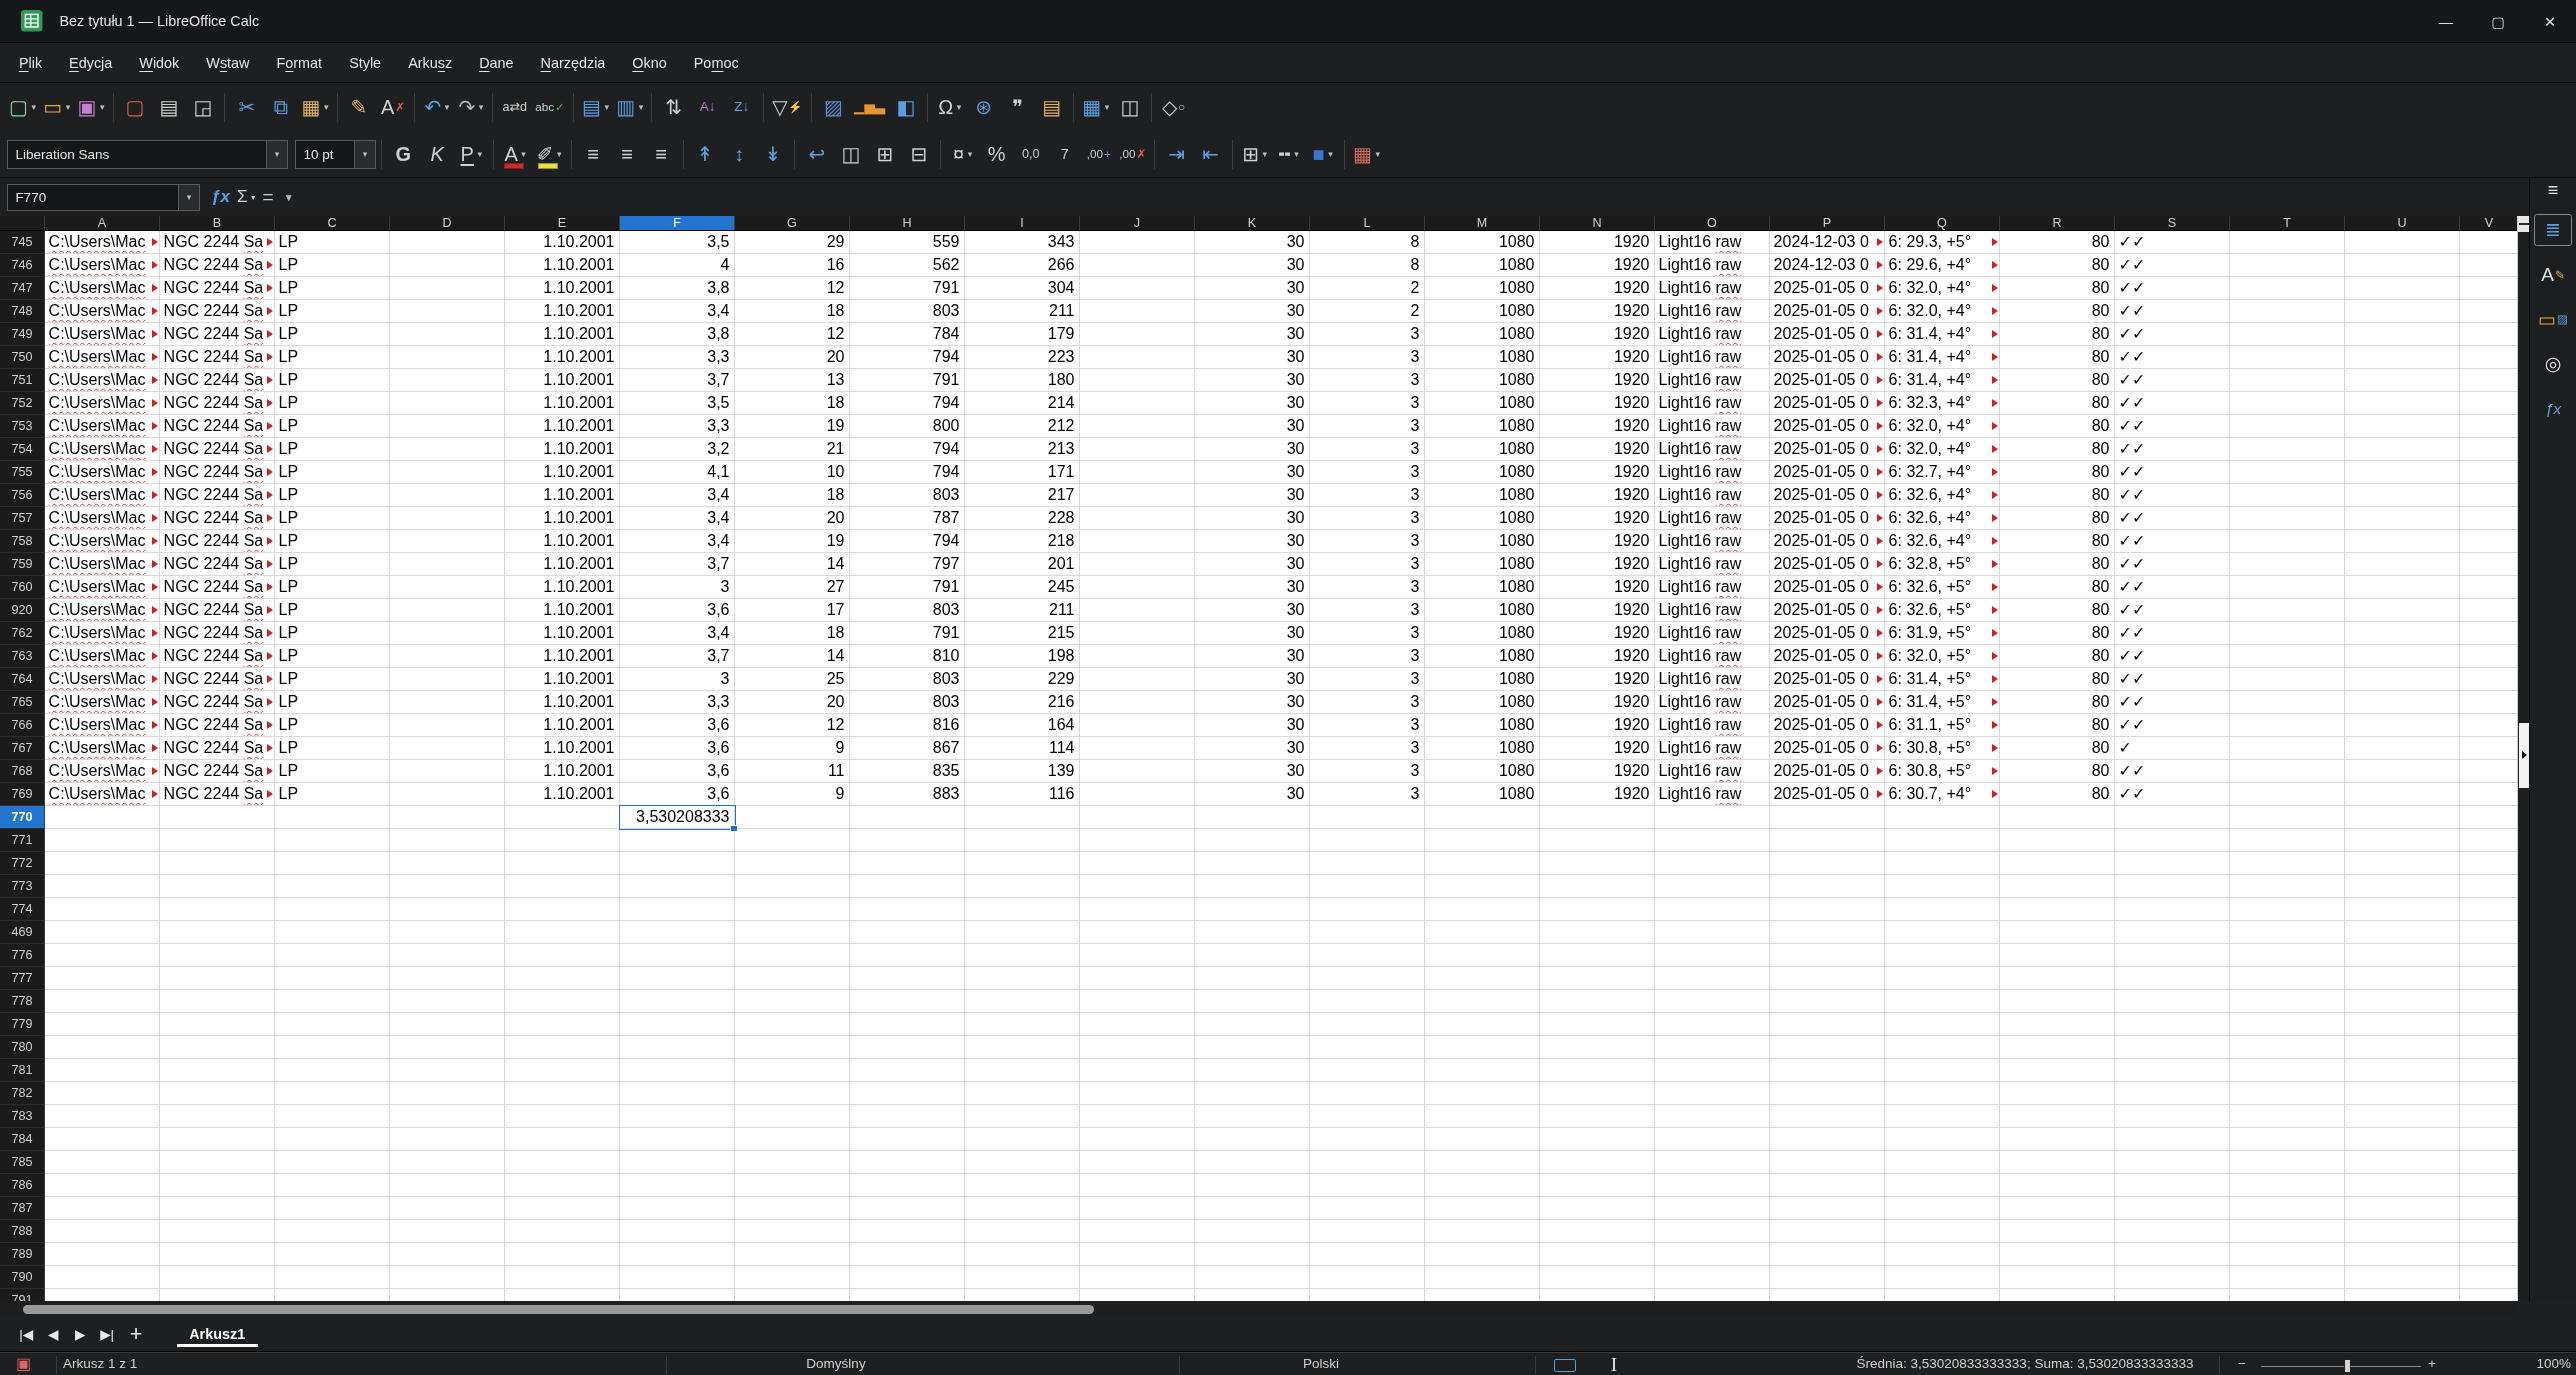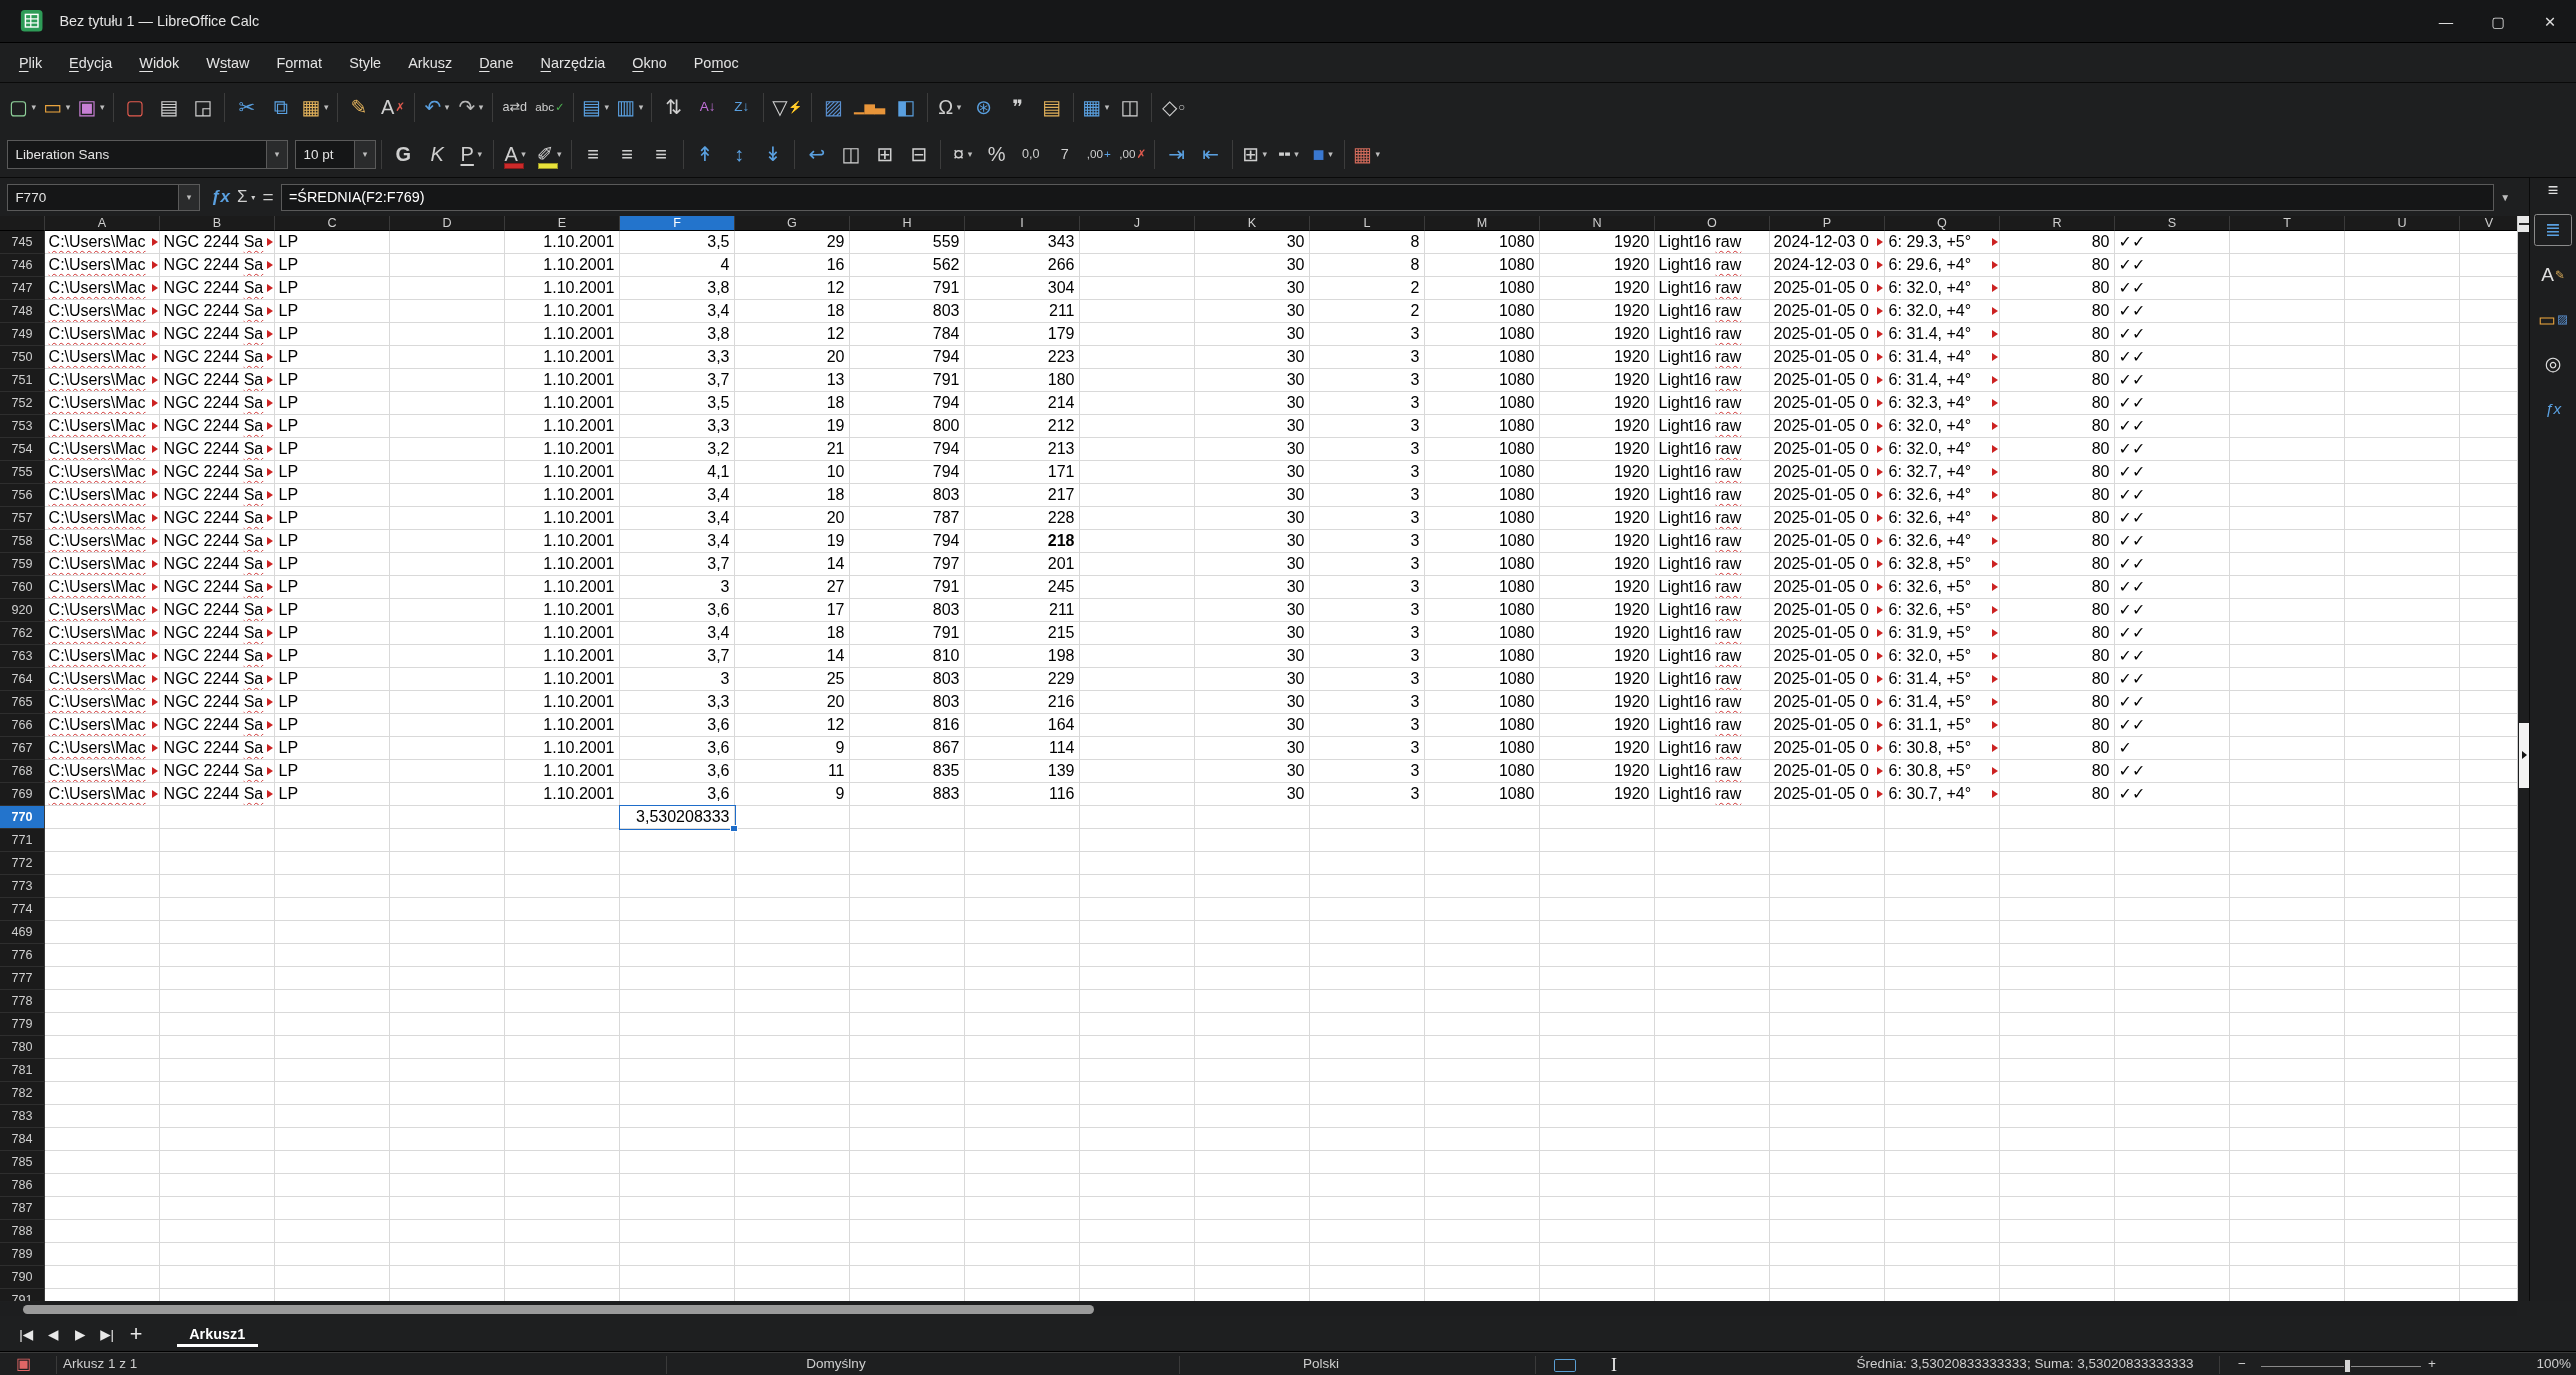--- a/index.html
+++ b/index.html
@@ -395,23 +395,20 @@
 
   <div class="formulabar">
     <div class="combo namebox">
       <span class="val">F770</span>
       <span class="cap">▾</span>
     </div>
     <span class="fb-ico fb-fx" style="margin-left:10.8px;">ƒx</span>
     <span class="fb-ico">Σ</span>
     <span class="fb-ico" style="font-size:8px;margin-left:0;">▾</span>
     <span class="fb-ico fb-eq">=</span>
-    <div class="formula-input">
-      <span>=ŚREDNIA(F2:F769)</span>
-    </div>
     <span class="fb-expand">▼</span>
   </div>
 
   <div class="gridwrap">
     <div class="chbar">
         <div class="chcorner"></div>
         <div class="ch" style="width: 115px;">A</div>
         <div class="ch" style="width: 115px;">B</div>
         <div class="ch" style="width: 115px;">C</div>
         <div class="ch" style="width: 115px;">D</div>
@@ -763,21 +760,21 @@
         <div class="grow">
           <div class="rh">758</div>
           <div class="cell txt trunc" style="width: 115px;"><span class="wavy">C:\Users\Mac</span></div>
           <div class="cell txt trunc" style="width: 115px;"><span>NGC 2244 </span><span class="wavy">Sa</span></div>
           <div class="cell txt" style="width: 115px;"><span>LP</span></div>
           <div class="cell" style="width: 115px;"></div>
           <div class="cell num" style="width: 115px;"><span>1.10.2001</span></div>
           <div class="cell num" style="width: 115px;"><span>3,4</span></div>
           <div class="cell num" style="width: 115px;"><span>19</span></div>
           <div class="cell num" style="width: 115px;"><span>794</span></div>
-          <div class="cell num" style="width: 115px; font-weight: bold;"><span>218</span></div>
+          <div class="cell num" style="width: 115px;"><span>218</span></div>
           <div class="cell" style="width: 115px;"></div>
           <div class="cell num" style="width: 115px;"><span>30</span></div>
           <div class="cell num" style="width: 115px;"><span>3</span></div>
           <div class="cell num" style="width: 115px;"><span>1080</span></div>
           <div class="cell num" style="width: 115px;"><span>1920</span></div>
           <div class="cell txt" style="width: 115px;"><span>Light16 </span><span class="wavy">raw</span></div>
           <div class="cell txt trunc" style="width: 115px;"><span>2025-01-05 0</span></div>
           <div class="cell txt trunc" style="width: 115px;"><span>6: 32.6, +4°</span></div>
           <div class="cell num" style="width: 115px;"><span>80</span></div>
           <div class="cell txt" style="width: 115px;"><span>✓✓</span></div>

